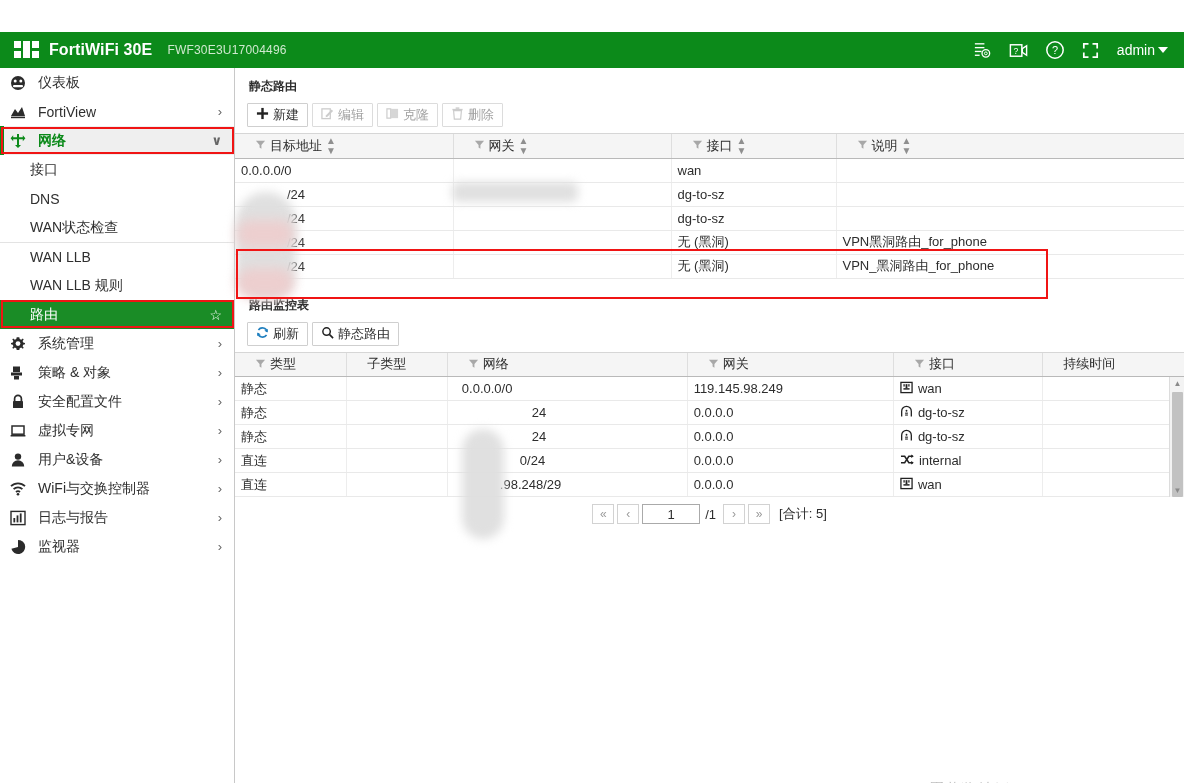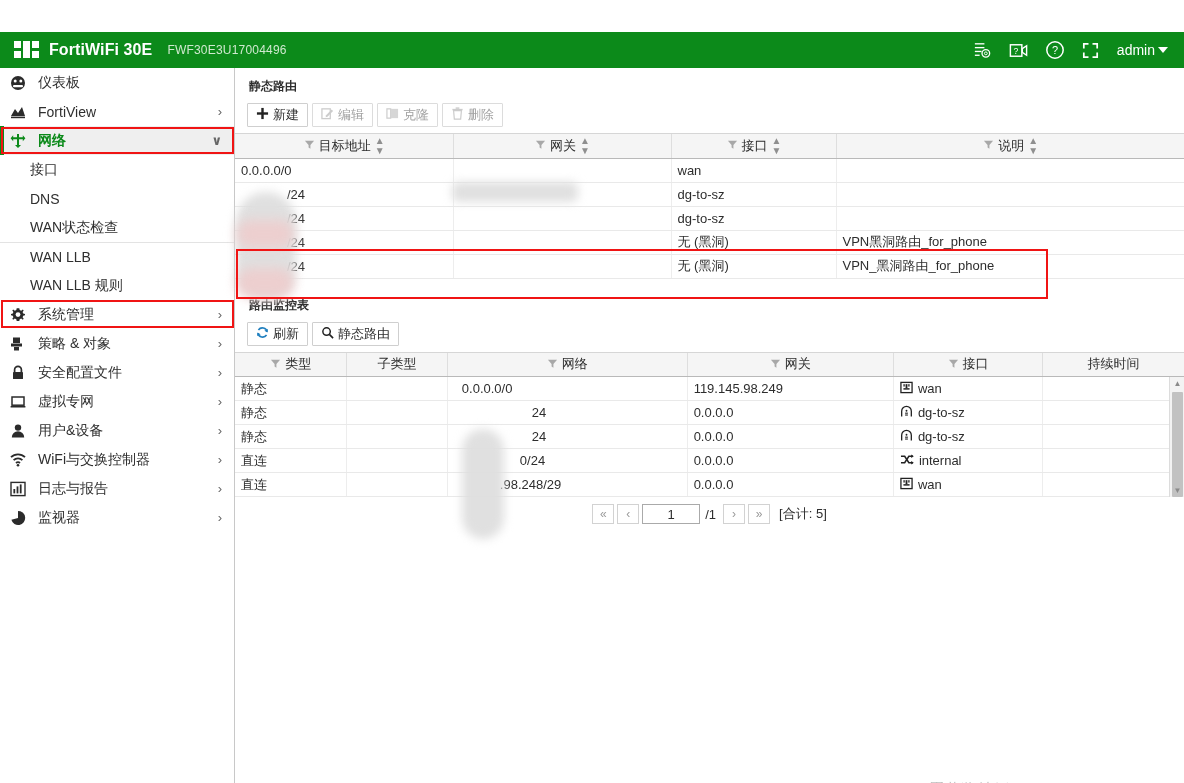--- a/index.html
+++ b/index.html
@@ -112,21 +112,21 @@
   }
   .tbtn.disabled { color: #a2a2a2; border-color: #dcdcdc; }
   .tbtn.disabled svg { opacity: .45; }
 
   
   .grid { width: 949px; border-top: 1px solid #d6d6d6; }
   .grid table { width: 100%; border-collapse: collapse; table-layout: fixed; }
   .grid thead th {
     background: #f5f5f5; height: 24px; font-size: 13px; font-weight: normal;
     color: #2d2d2d; border-bottom: 1px solid #b9b9b9; border-right: 1px solid #dedede;
-    text-align: center; padding: 0 20px; white-space: nowrap;
+    text-align: left; padding: 0 20px; white-space: nowrap;
   }
   .grid thead th:last-child { border-right: none; }
   .hdr-in { display: inline-flex; align-items: center; gap: 4px; }
   .funnel { color: #a8a8a8; }
   .sorter { color: #8f8f8f; font-size: 10px; line-height: 1; letter-spacing: -1px; }
   .grid tbody td {
     height: 24px; font-size: 13px; color: #2d2d2d;
     border-bottom: 1px solid #e9e9e9; border-right: 1px solid #ededed;
     padding: 0 6px; white-space: nowrap; overflow: hidden;
   }
@@ -294,20 +294,24 @@
     </div>
     <div class="sub-item">
       <span>WAN状态检查</span>
     </div>
     <div class="sub-item group-top">
       <span>WAN LLB</span>
     </div>
     <div class="sub-item">
       <span>WAN LLB 规则</span>
     </div>
+    <div class="sub-item active">
+      <span>路由</span>
+      <span class="star">☆</span>
+    </div>
 
     <div class="nav-item">
       <span class="ico">
         <svg width="16" height="16" viewBox="0 0 16 16">
             <path d="M8 1.2 L9.3 1.2 L9.7 3.1 L11.2 3.7 L12.8 2.6 L13.7 3.5 L12.6 5.1 L13.2 6.6 L15 7 L15 8.3 L13.2 8.7 L12.6 10.2 L13.7 11.8 L12.8 12.7 L11.2 11.6 L9.7 12.2 L9.3 14 L8 14 L6.7 14 L6.3 12.2 L4.8 11.6 L3.2 12.7 L2.3 11.8 L3.4 10.2 L2.8 8.7 L1 8.3 L1 7 L2.8 6.6 L3.4 5.1 L2.3 3.5 L3.2 2.6 L4.8 3.7 L6.3 3.1 L6.7 1.2 Z" fill="#2b2b2b"></path>
             <circle cx="8" cy="7.6" r="2.4" fill="#fff"></circle>
           </svg>
       </span>
       <span class="lbl">系统管理</span>
       <span class="chev">›</span>

